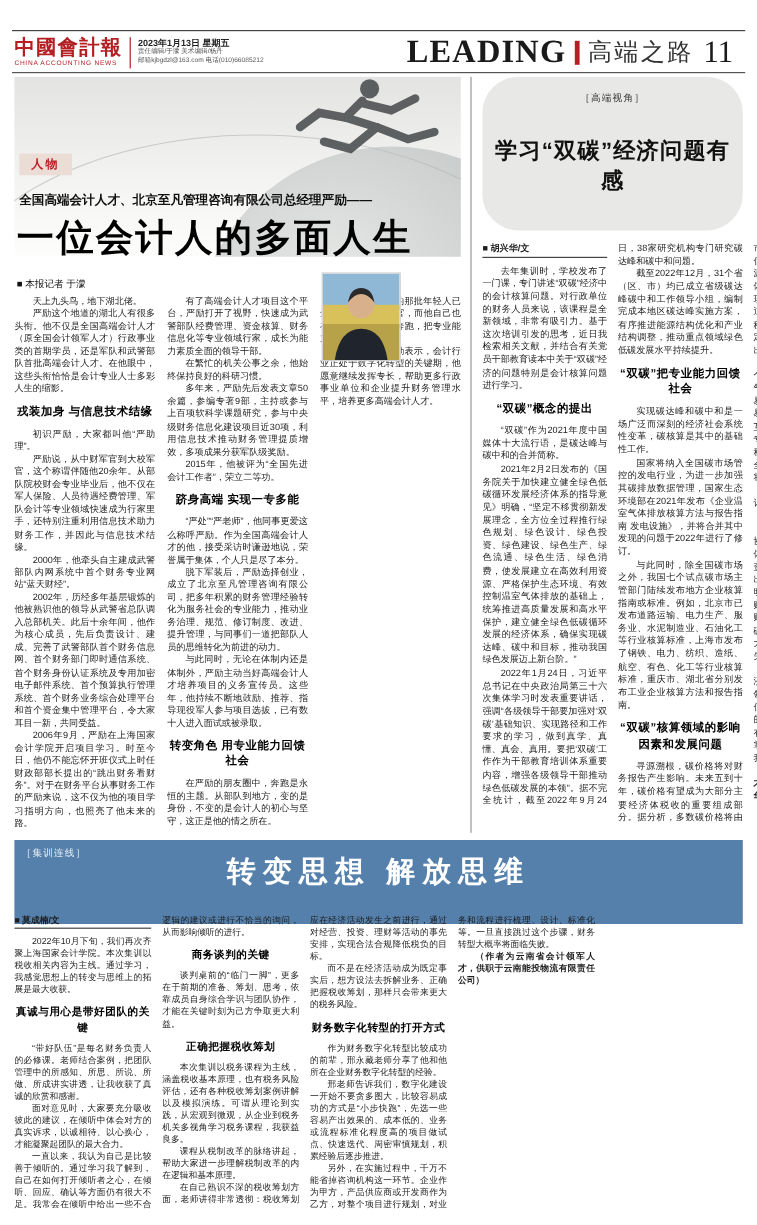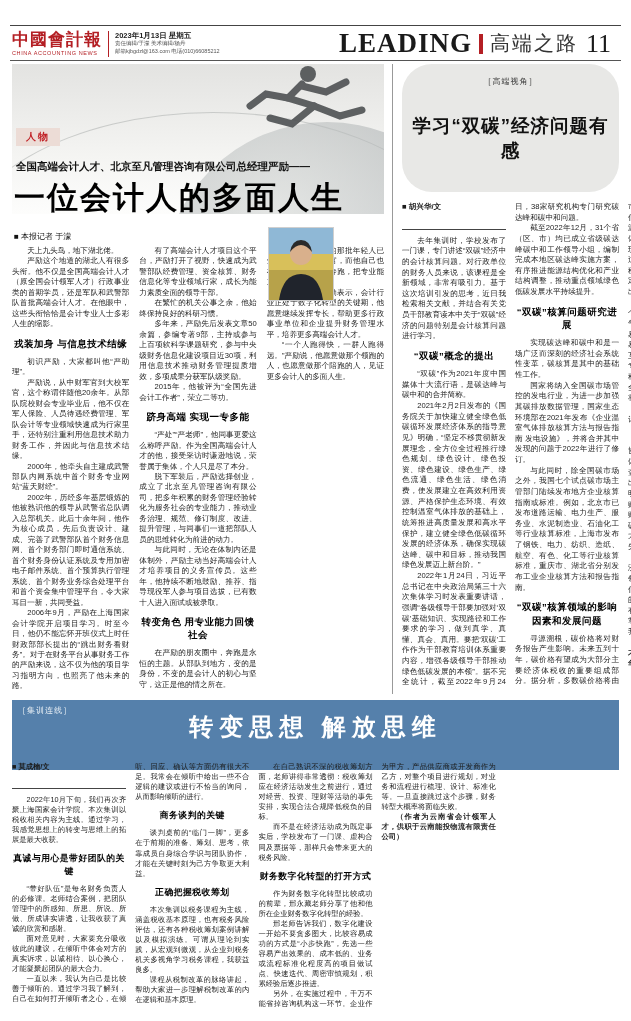--- a/index.html
+++ b/index.html
@@ -36,21 +36,21 @@
   .kicker{position:absolute;left:4px;bottom:40px;font-size:10.5px;font-weight:bold;color:#111;}
   .headline{position:absolute;left:2px;bottom:1px;margin:0;font-size:31px;font-weight:900;color:#000;
             letter-spacing:2px;line-height:1;}
   .byline{font-size:8px;font-weight:normal;color:#111;margin:17px 0 4px 2px;}
   
   .cols{column-fill:auto;text-align:justify;}
   .cols p{margin:0;text-indent:2em;}
   .feature-body{height:452px;column-count:3;column-gap:10px;font-size:7.6px;line-height:1.38;color:#1c1c1c;}
   .colhead{font-size:9.5px;font-weight:bold;text-align:center;margin:7px 0;color:#000;letter-spacing:.5px;}
   .attribution{font-weight:bold;}
-  .byline-line{font-weight:bold;text-indent:0 !important;border-bottom:1px solid #444;padding-bottom:16px;margin-bottom:6px !important;}
+  .byline-line{font-weight:bold;text-indent:0 !important;border-bottom:1px solid #444;padding-bottom:1px;margin-bottom:6px !important;}
   
   .portrait{position:absolute;left:256px;top:163px;width:64px;height:72px;z-index:5;border:1px solid #cfcfcf;background:#fff;}
   
   .op-box{height:128px;background:#e8e8e6;text-align:center;padding-top:12px;box-sizing:border-box;border-radius:30px;}
   .op-tag{font-size:8px;color:#333;letter-spacing:1px;}
   .op-headline{margin:26px 6px 0 6px;font-size:18.5px;font-weight:900;color:#111;letter-spacing:1px;}
   .op-body{margin-top:10px;height:486px;column-count:2;column-gap:9px;font-size:7.6px;line-height:1.4;color:#1c1c1c;}
   
   .banner{position:absolute;left:12px;right:12px;top:700px;height:70px;background:#5580ab;}
   .banner-tag{position:absolute;left:6px;top:5px;color:#eaf0f6;font-size:8px;letter-spacing:1px;}
@@ -121,21 +121,20 @@
           <p class="">多年来，严励先后发表文章50余篇，参编专著9部，主持或参与上百项软科学课题研究，参与中央级财务信息化建设项目近30项，利用信息技术推动财务管理提质增效，多项成果分获军队级奖励。</p>
           <p class="">2015年，他被评为“全国先进会计工作者”，荣立二等功。</p>
           <h3 class="colhead">跻身高端 实现一专多能</h3>
           <p class="">“严处”“严老师”，他同事更爱这么称呼严励。作为全国高端会计人才的他，接受采访时谦逊地说，荣誉属于集体，个人只是尽了本分。</p>
           <p class="">脱下军装后，严励选择创业，成立了北京至凡管理咨询有限公司，把多年积累的财务管理经验转化为服务社会的专业能力，推动业务治理、规范、修订制度、改进、提升管理，与同事们一道把部队人员的思维转化为前进的动力。</p>
           <p class="">与此同时，无论在体制内还是体制外，严励主动当好高端会计人才培养项目的义务宣传员。这些年，他持续不断地鼓励、推荐、指导现役军人参与项目选拔，已有数十人进入面试或被录取。</p>
           <h3 class="colhead">转变角色 用专业能力回馈社会</h3>
           <p class="">在严励的朋友圈中，奔跑是永恒的主题。从部队到地方，变的是身份，不变的是会计人的初心与坚守，这正是他的情之所在。</p>
           <p class="">如今，他带过的那批年轻人已全都晋升为上校军官，而他自己也在新的赛道上继续奔跑，把专业能力回馈社会。</p>
           <p class="">谈及未来，严励表示，会计行业正处于数字化转型的关键期，他愿意继续发挥专长，帮助更多行政事业单位和企业提升财务管理水平，培养更多高端会计人才。</p>
-          <p class="">“一个人跑得快，一群人跑得远。”严励说，他愿意做那个领跑的人，也愿意做那个陪跑的人，见证更多会计人的多面人生。</p>
         </div>
       <div class="portrait">
         <svg width="64" height="72" viewBox="0 0 64 72">
           <rect width="64" height="30" fill="#8fb8d6"></rect>
           <rect y="26" width="64" height="20" fill="#d8c05a"></rect>
           <rect y="42" width="64" height="30" fill="#b7a24a"></rect>
           <circle cx="32" cy="26" r="11" fill="#d9b08c"></circle>
           <path d="M21 24 q11 -14 22 0 q-2 -12 -11 -12 q-9 0 -11 12" fill="#2a2a2a"></path>
           <path d="M10 72 q4 -26 22 -26 q18 0 22 26 z" fill="#20242c"></path>
         </svg>
@@ -148,21 +147,21 @@
         <h2 class="op-headline">学习“双碳”经济问题有感</h2>
       </div>
       <div class="op-body cols">
           <p class="byline-line">■ 胡兴华/文</p>
           <p class="">去年集训时，学校发布了一门课，专门讲述“双碳”经济中的会计核算问题。对行政单位的财务人员来说，该课程是全新领域，非常有吸引力。基于这次培训引发的思考，近日我检索相关文献，并结合有关党员干部教育读本中关于“双碳”经济的问题特别是会计核算问题进行学习。</p>
           <h3 class="colhead">“双碳”概念的提出</h3>
           <p class="">“双碳”作为2021年度中国媒体十大流行语，是碳达峰与碳中和的合并简称。</p>
           <p class="">2021年2月2日发布的《国务院关于加快建立健全绿色低碳循环发展经济体系的指导意见》明确，“坚定不移贯彻新发展理念，全方位全过程推行绿色规划、绿色设计、绿色投资、绿色建设、绿色生产、绿色流通、绿色生活、绿色消费，使发展建立在高效利用资源、严格保护生态环境、有效控制温室气体排放的基础上，统筹推进高质量发展和高水平保护，建立健全绿色低碳循环发展的经济体系，确保实现碳达峰、碳中和目标，推动我国绿色发展迈上新台阶。”</p>
           <p class="">2022年1月24日，习近平总书记在中央政治局第三十六次集体学习时发表重要讲话，强调“各级领导干部要加强对‘双碳’基础知识、实现路径和工作要求的学习，做到真学、真懂、真会、真用。要把‘双碳’工作作为干部教育培训体系重要内容，增强各级领导干部推动绿色低碳发展的本领”。据不完全统计，截至2022年9月24日，38家研究机构专门研究碳达峰和碳中和问题。</p>
           <p class="">截至2022年12月，31个省（区、市）均已成立省级碳达峰碳中和工作领导小组，编制完成本地区碳达峰实施方案，有序推进能源结构优化和产业结构调整，推动重点领域绿色低碳发展水平持续提升。</p>
-          <h3 class="colhead">“双碳”核算问题研究进展</h3>
+          <h3 class="colhead">“双碳”把专业能力回馈社会</h3>
           <p class="">实现碳达峰和碳中和是一场广泛而深刻的经济社会系统性变革，碳核算是其中的基础性工作。</p>
           <p class="">国家将纳入全国碳市场管控的发电行业，为进一步加强其碳排放数据管理，国家生态环境部在2021年发布《企业温室气体排放核算方法与报告指南 发电设施》，并将合并其中发现的问题于2022年进行了修订。</p>
           <p class="">与此同时，除全国碳市场之外，我国七个试点碳市场主管部门陆续发布地方企业核算指南或标准。例如，北京市已发布道路运输、电力生产、服务业、水泥制造业、石油化工等行业核算标准，上海市发布了钢铁、电力、纺织、造纸、航空、有色、化工等行业核算标准，重庆市、湖北省分别发布工业企业核算方法和报告指南。</p>
           <h3 class="colhead">“双碳”核算领域的影响因素和发展问题</h3>
           <p class="">寻源溯根，碳价格将对财务报告产生影响。未来五到十年，碳价格有望成为大部分主要经济体税收的重要组成部分。据分析，多数碳价格将由市场决定。碳定价可以通过降低清洁能源解决方案和低碳能源资源的成本，或提高温室气体密集性资源的成本等措施实现。除此之外，碳价格可以通过建立排放交易机制或征收碳税明确制定。清晰而明确的碳定价更容易在财务报告中反映出来。</p>
           <p class="">同时，碳市场必将经历一个较长的发展历程。基于全球气候问题的性质和建立类似贸易市场的历史经验，发展碳交易市场、最终实现市场间的相互联系，将耗费很多时间。有专家根据已取得进展的谈判进程分析，未来三十年内，建立全球温室气体排放的有效市场将可能实现。</p>
           <p class="">目前，涉及“双碳”领域的会计核算缺乏可比性。</p>
           <p class="">特许公认会计师公会（ACCA）与国际排放权交易协会（IETA）对欧盟排放交易体系中的主要排放国进行调查，并发布报告。该报告指出，碳会计业务的多样化表明，尽管碳排放配额对于公司账目很重要，但大多数公司的账目难以直接进行比较。欧洲碳排放配额会计业务的困难很大程度上反映出相关准则的缺失。</p>
           <p class="">低碳会计是集会计、经济、法律、环境、资源等多个领域知识于一体的学科。发展低碳会计亟需精于跨学科领域的复合型人才。这些人才既要有熟练的会计处理才能，又要掌握一定的资源、环保知识。我国目前缺乏这样的人才。</p>
           <p class="attribution">（作者为全国高端会计人才行政事业类学员，供职于中华全国总工会）</p>
@@ -182,21 +181,21 @@
         <h3 class="colhead">真诚与用心是带好团队的关键</h3>
         <p class="">“带好队伍”是每名财务负责人的必修课。老师结合案例，把团队管理中的所感知、所思、所说、所做、所成讲实讲透，让我收获了真诚的欣赏和感谢。</p>
         <p class="">面对意见时，大家要充分吸收彼此的建议，在倾听中体会对方的真实诉求，以诚相待、以心换心，才能凝聚起团队的最大合力。</p>
         <p class="">一直以来，我认为自己是比较善于倾听的。通过学习我了解到，自己在如何打开倾听者之心，在倾听、回应、确认等方面仍有很大不足。我常会在倾听中给出一些不合逻辑的建议或进行不恰当的询问，从而影响倾听的进行。</p>
         <h3 class="colhead">商务谈判的关键</h3>
         <p class="">谈判桌前的“临门一脚”，更多在于前期的准备、筹划、思考，依靠成员自身综合学识与团队协作，才能在关键时刻为己方争取更大利益。</p>
         <h3 class="colhead">正确把握税收筹划</h3>
         <p class="">本次集训以税务课程为主线，涵盖税收基本原理，也有税务风险评估，还有各种税收筹划案例讲解以及模拟演练。可谓从理论到实践，从宏观到微观，从企业到税务机关多视角学习税务课程，我获益良多。</p>
         <p class="">课程从税制改革的脉络讲起，帮助大家进一步理解税制改革的内在逻辑和基本原理。</p>
         <p class="">在自己熟识不深的税收筹划方面，老师讲得非常透彻：税收筹划应在经济活动发生之前进行，通过对经营、投资、理财等活动的事先安排，实现合法合规降低税负的目标。</p>
-        <p class="">而不是在经济活动成为既定事实后，学校发布了一门课、虚构合同及票据等，那样只会带来更大的税务风险。</p>
+        <p class="">而不是在经济活动成为既定事实后，想方设法去拆解业务、正确把握税收筹划，那样只会带来更大的税务风险。</p>
         <h3 class="colhead">财务数字化转型的打开方式</h3>
         <p class="">作为财务数字化转型比较成功的前辈，邢永藏老师分享了他和他所在企业财务数字化转型的经验。</p>
         <p class="">邢老师告诉我们，数字化建设一开始不要贪多图大，比较容易成功的方式是“小步快跑”，先选一些容易产出效果的、成本低的、业务或流程标准化程度高的项目做试点、快速迭代、周密审慎规划，积累经验后逐步推进。</p>
         <p class="">另外，在实施过程中，千万不能省掉咨询机构这一环节。企业作为甲方，产品供应商或开发商作为乙方，对整个项目进行规划，对业务和流程进行梳理、设计、标准化等。一旦直接跳过这个步骤，财务转型大概率将面临失败。</p>
         <p class="attribution">（作者为云南省会计领军人才，供职于云南能投物流有限责任公司）</p>
       </div>
   </section>
 </div>
 
 </body></html>

